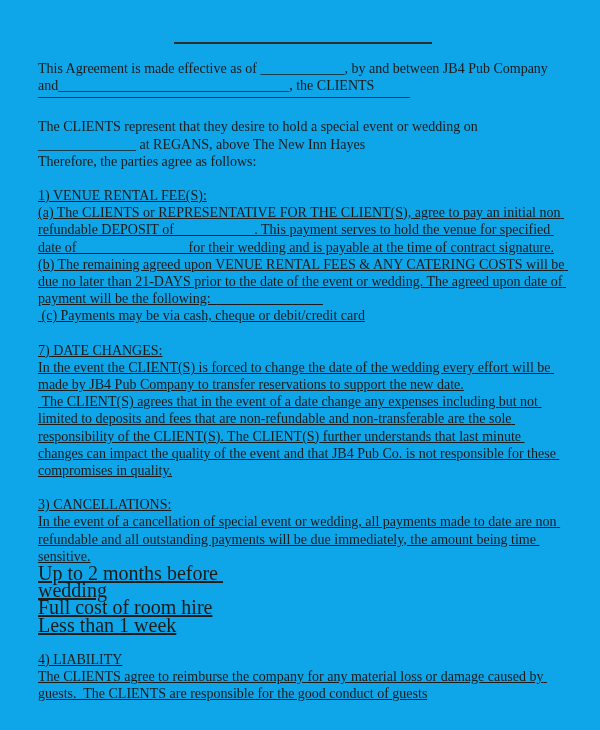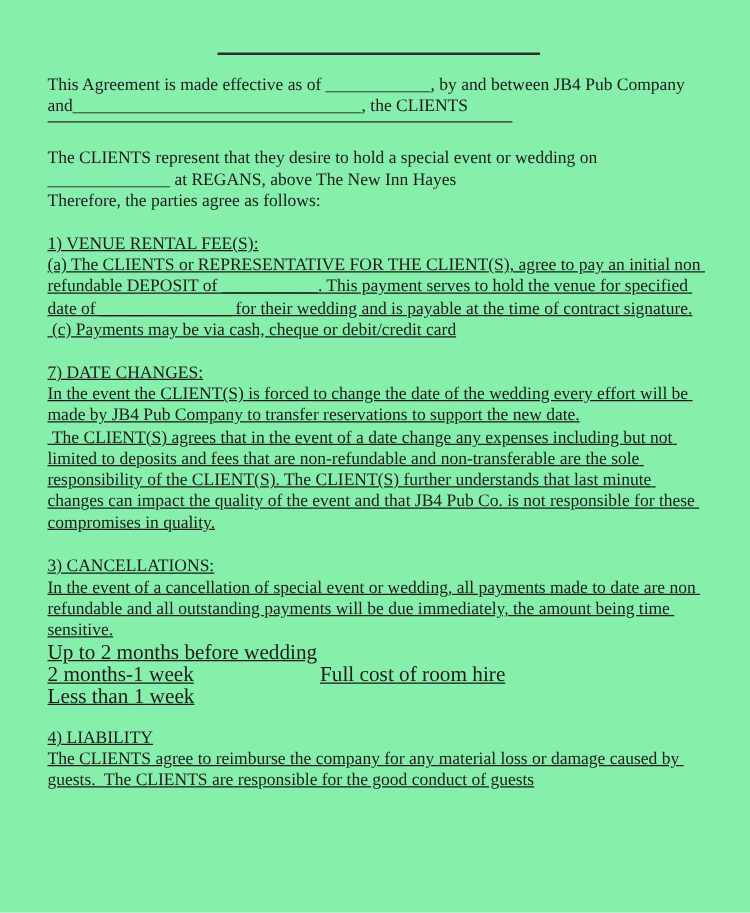--- a/index.html
+++ b/index.html
@@ -9,21 +9,21 @@
     height: 730px;
     overflow: hidden;
     background: #ffffff;
     color: #1b1b1b;
     font-family: "Liberation Serif", "DejaVu Serif", serif;
   }
   .page {
     width: 600px;
     height: 730px;
     padding: 42px 32px 0 38px;
-    background: #86efac;
+    background: #0ea5e9;
   }
   .title-line {
     width: 258px;
     height: 0;
     border-bottom: 2px solid #2e2e2e;
     margin: 0 auto 16px auto;
   }
   p {
     margin: 0;
     font-size: 14px;
@@ -37,21 +37,21 @@
     margin-top: 3px;
   }
   .rep  { margin-top: 20px; }
   .lead { }
   .section { margin-top: 17px; text-decoration: underline; }
   .schedule-row {
     display: grid;
     grid-template-columns: 218px 1fr;
   }
   .schedule-row span {
-    font-size: 17px;
+    font-size: 20px;
     line-height: 17.2px;
     white-space: pre-wrap;
   }
 </style>
 </head>
 <body>
 
 <div class="page">
 
   <div class="title-line"></div>
@@ -61,39 +61,39 @@
     <p>and_________________________________, the CLIENTS</p>
     <div class="intro-rule"></div>
   </div>
 
   <p class="rep">The CLIENTS represent that they desire to hold a special event or wedding on ______________ at REGANS, above The New Inn Hayes</p>
   <p class="lead">Therefore, the parties agree as follows:</p>
 
   <div class="section">
     <p>1) VENUE RENTAL FEE(S):</p>
     <p>(a) The CLIENTS or REPRESENTATIVE FOR THE CLIENT(S), agree to pay an initial non refundable DEPOSIT of ___________. This payment serves to hold the venue for specified date of _______________ for their wedding and is payable at the time of contract signature.</p>
+    <p>(b) The remaining agreed upon VENUE RENTAL FEES &amp; ANY CATERING COSTS will be due no later than 21-DAYS prior to the date of the event or wedding. The agreed upon date of payment will be the following:________________</p>
     <p> (c) Payments may be via cash, cheque or debit/credit card</p>
   </div>
 
   <div class="section">
     <p>7) DATE CHANGES:</p>
     <p>In the event the CLIENT(S) is forced to change the date of the wedding every effort will be made by JB4 Pub Company to transfer reservations to support the new date.</p>
     <p> The CLIENT(S) agrees that in the event of a date change any expenses including but not limited to deposits and fees that are non-refundable and non-transferable are the sole responsibility of the CLIENT(S). The CLIENT(S) further understands that last minute changes can impact the quality of the event and that JB4 Pub Co. is not responsible for these compromises in quality.</p>
   </div>
 
   <div class="section">
     <p>3) CANCELLATIONS:</p>
     <p>In the event of a cancellation of special event or wedding, all payments made to date are non refundable and all outstanding payments will be due immediately, the amount being time sensitive.</p>
 
     <div class="schedule">
       <div class="schedule-row">
         <span>Up to 2 months before wedding</span>
       </div>
       <div class="schedule-row">
-        <span>2 months-1 week</span>
         <span>Full cost of room hire</span>
       </div>
       <div class="schedule-row">
         <span>Less than 1 week</span>
       </div>
     </div>
   </div>
 
   <div class="section">
     <p>4) LIABILITY</p>

